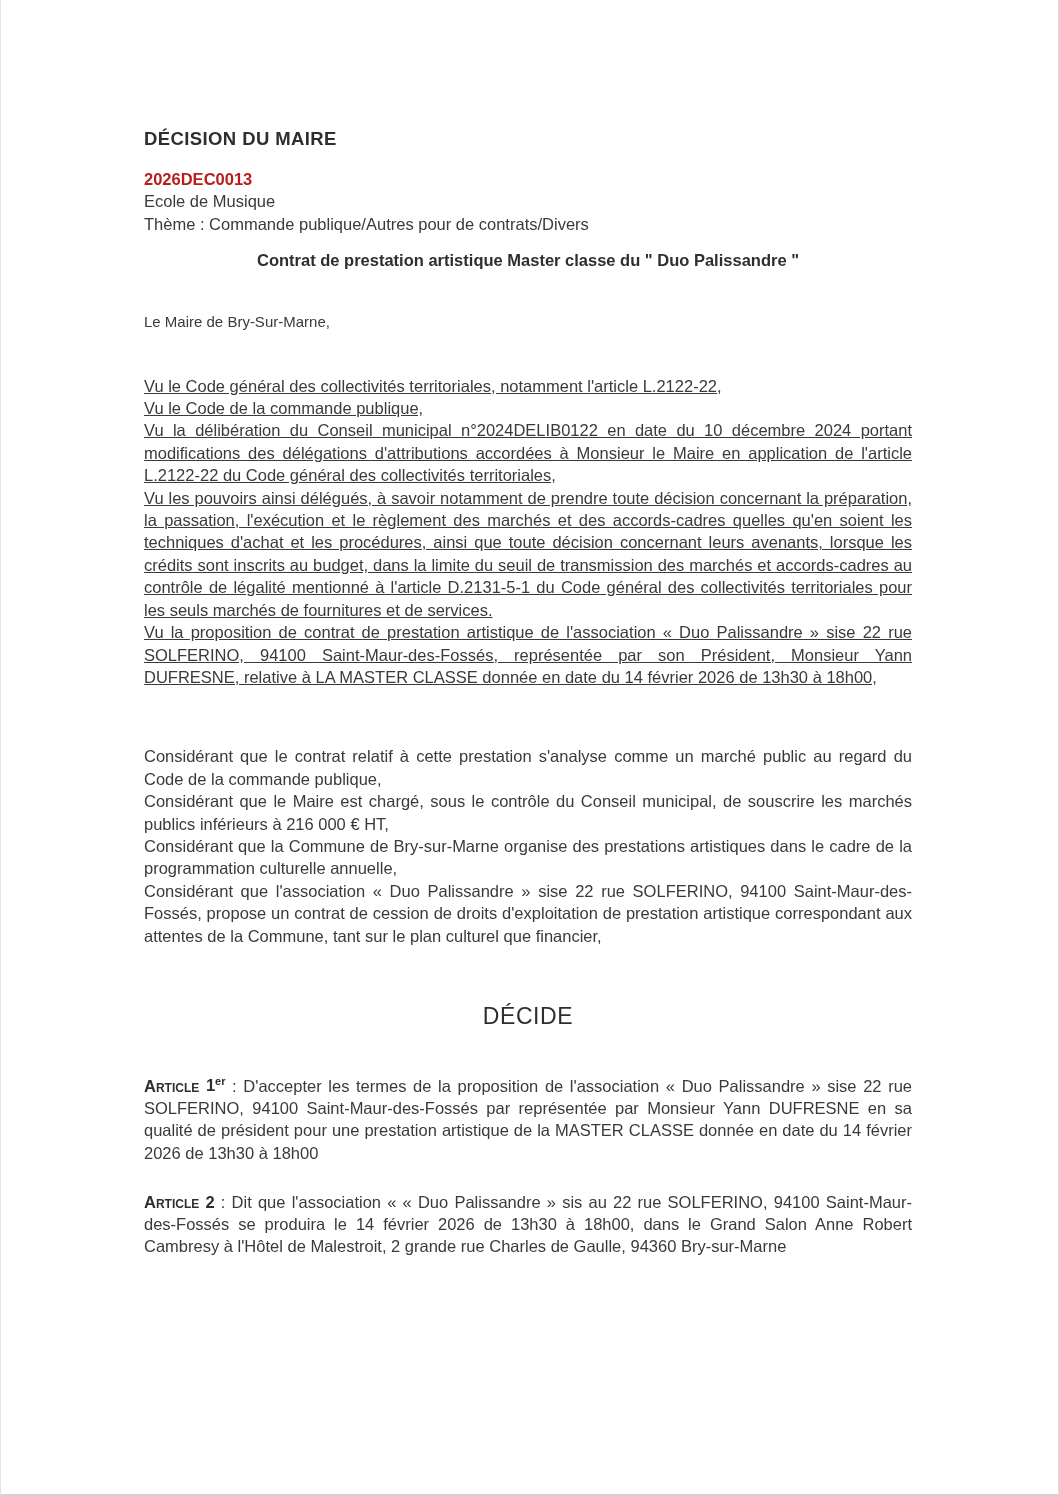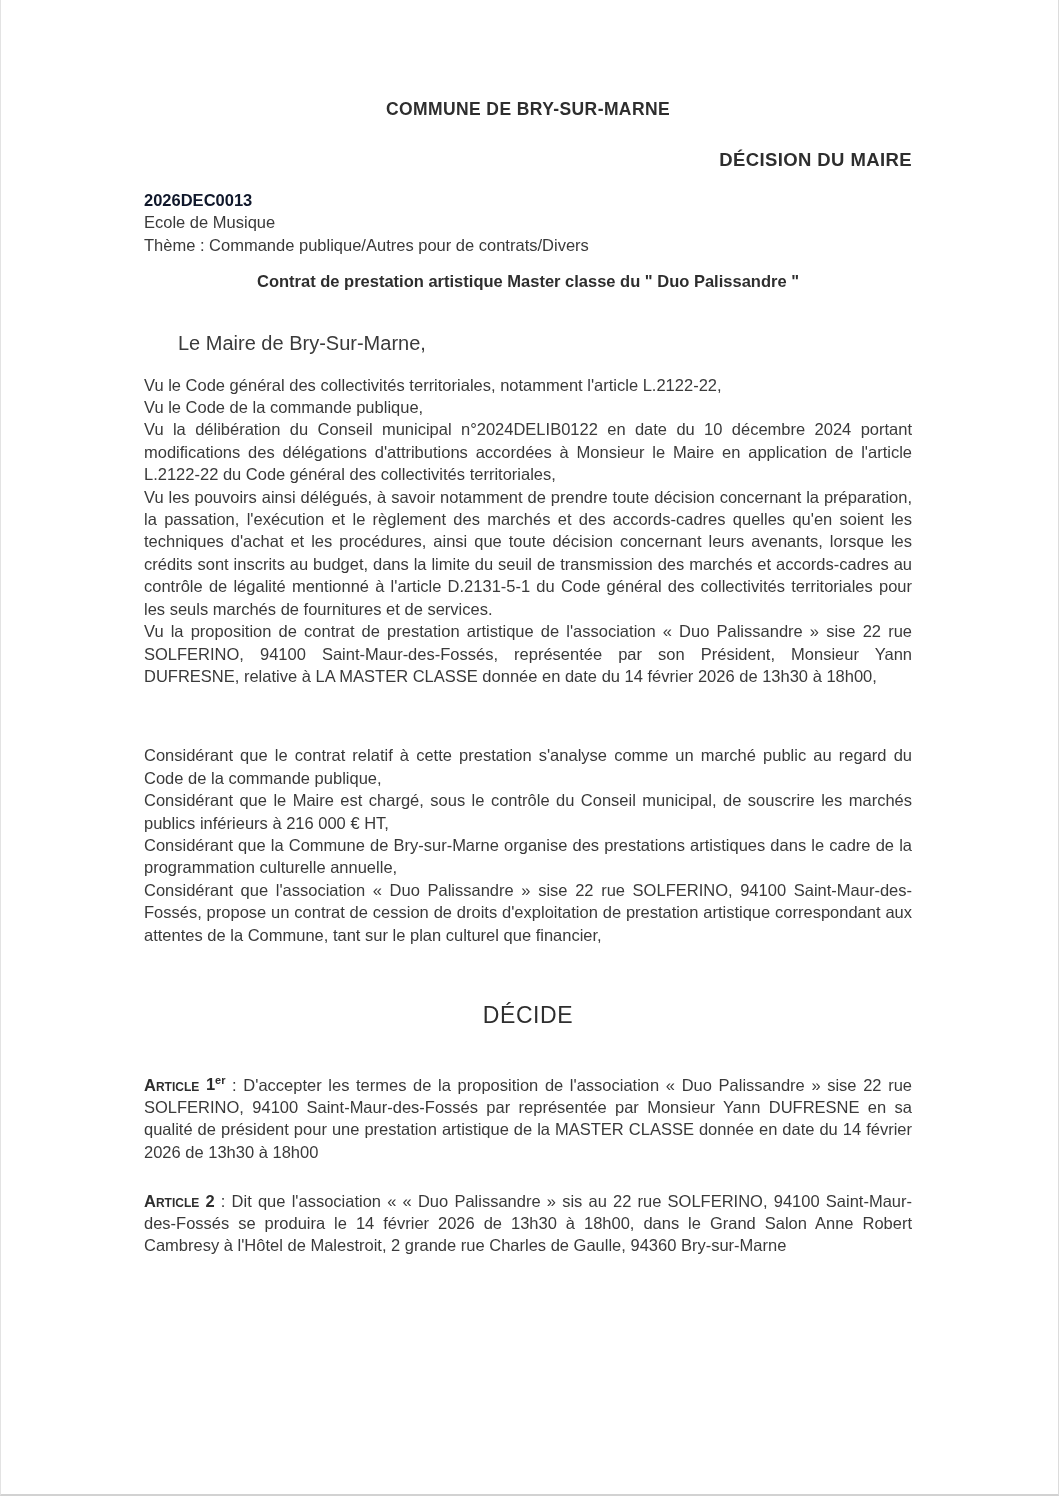--- a/index.html
+++ b/index.html
@@ -27,56 +27,56 @@
   .commune-title {
     margin: 0;
     text-align: center;
     font-size: 17.5px;
     font-weight: bold;
     letter-spacing: 0.4px;
     color: #2e2e2e;
   }
   .doc-type {
     margin: 29px 0 0 0;
-    text-align: right;
+    text-align: left;
     font-size: 18.5px;
     font-weight: bold;
     letter-spacing: 0.4px;
     color: #2e2e2e;
   }
   .ref-block {
     margin-top: 18px;
     font-size: 16.5px;
     line-height: 22.4px;
   }
   .ref-number {
     font-weight: bold;
-    color: #0f172a;
+    color: #b91c1c;
   }
   .subject-title {
     margin: 16px 0 0 0;
     text-align: center;
     font-size: 16.5px;
     font-weight: bold;
     color: #2e2e2e;
   }
   .salutation {
     margin-top: 41px;
-    font-size: 20px;
+    font-size: 15px;
     line-height: 22.4px;
-    margin-left: 34px;
   }
   .para {
     margin: 0;
     font-size: 16.5px;
     line-height: 22.4px;
     text-align: justify;
   }
   .vu-block {
-    margin-top: 19px;
+    margin-top: 41px;
+    text-decoration: underline;
   }
   .considerant-block {
     margin-top: 57px;
   }
   .decide-heading {
     margin: 56px 0 0 0;
     text-align: center;
     font-size: 23px;
     font-weight: normal;
     letter-spacing: 0.6px;
@@ -101,21 +101,20 @@
     font-weight: bold;
     font-size: 11px;
   }
 </style>
 </head>
 <body>
 
 <div class="page">
   <div class="content">
 
-    <h1 class="commune-title">COMMUNE DE BRY-SUR-MARNE</h1>
 
     <h2 class="doc-type">DÉCISION DU MAIRE</h2>
 
     <div class="ref-block">
       <div class="ref-number">2026DEC0013</div>
       <div>Ecole de Musique</div>
       <div>Thème : Commande publique/Autres pour de contrats/Divers</div>
     </div>
 
     <h3 class="subject-title">Contrat de prestation artistique Master classe du " Duo Palissandre "</h3>

